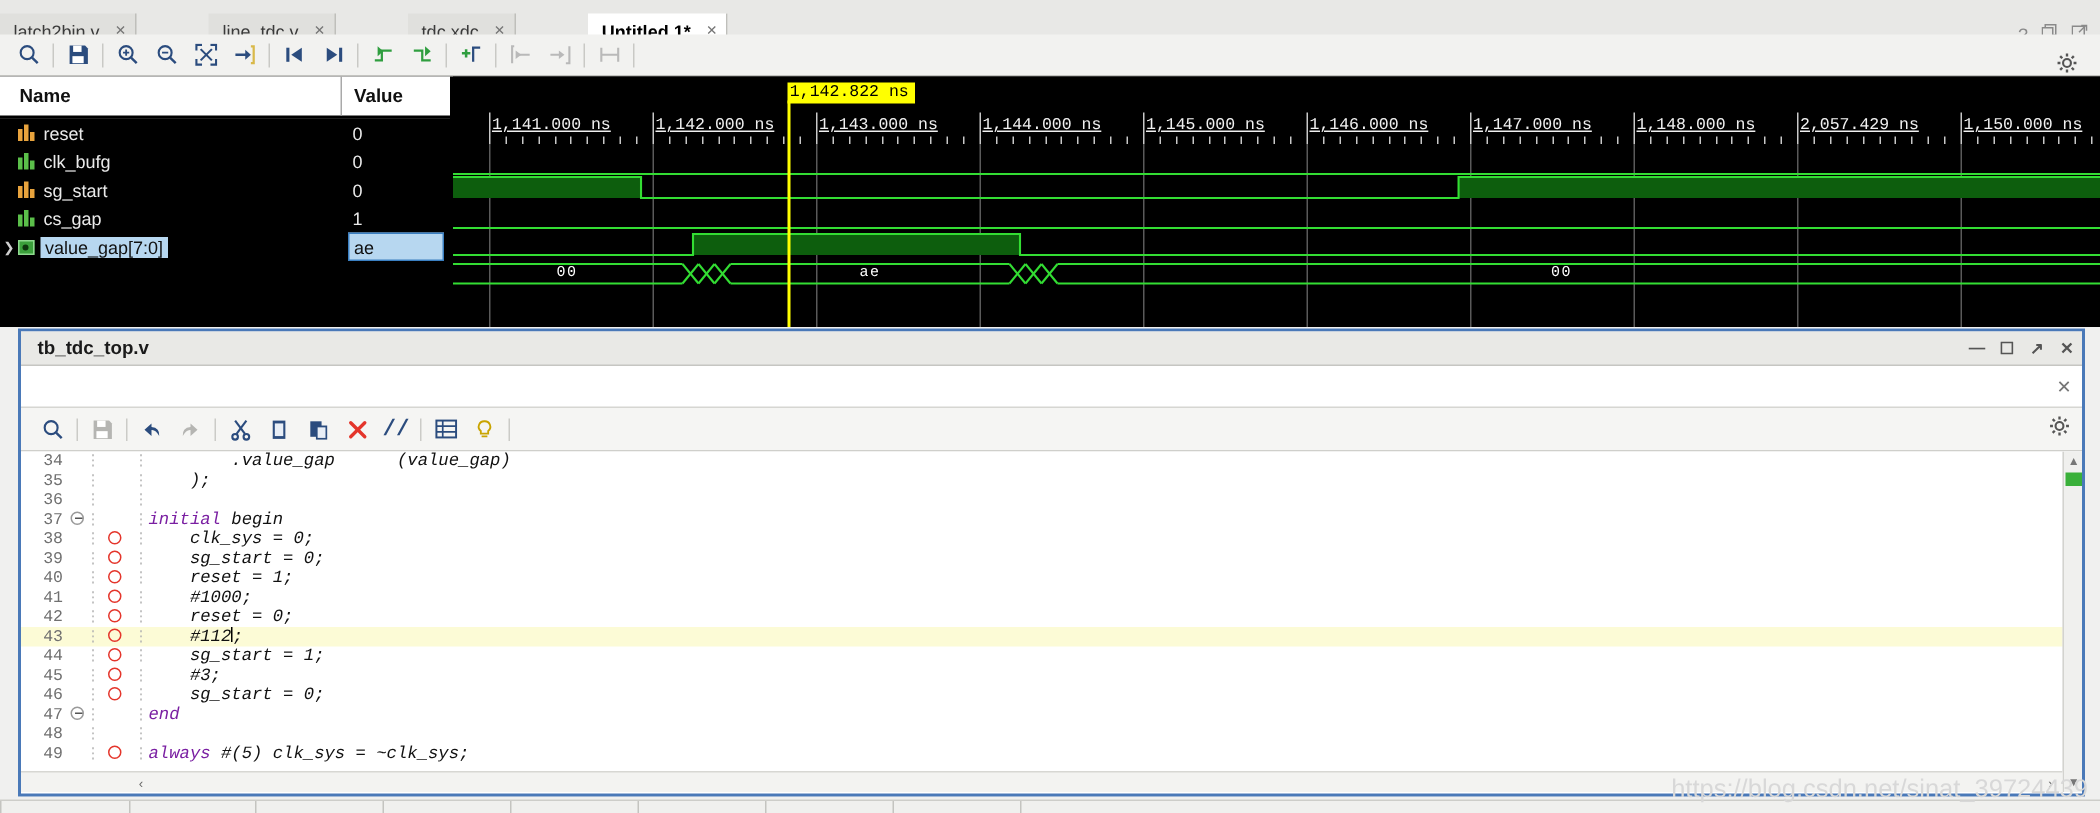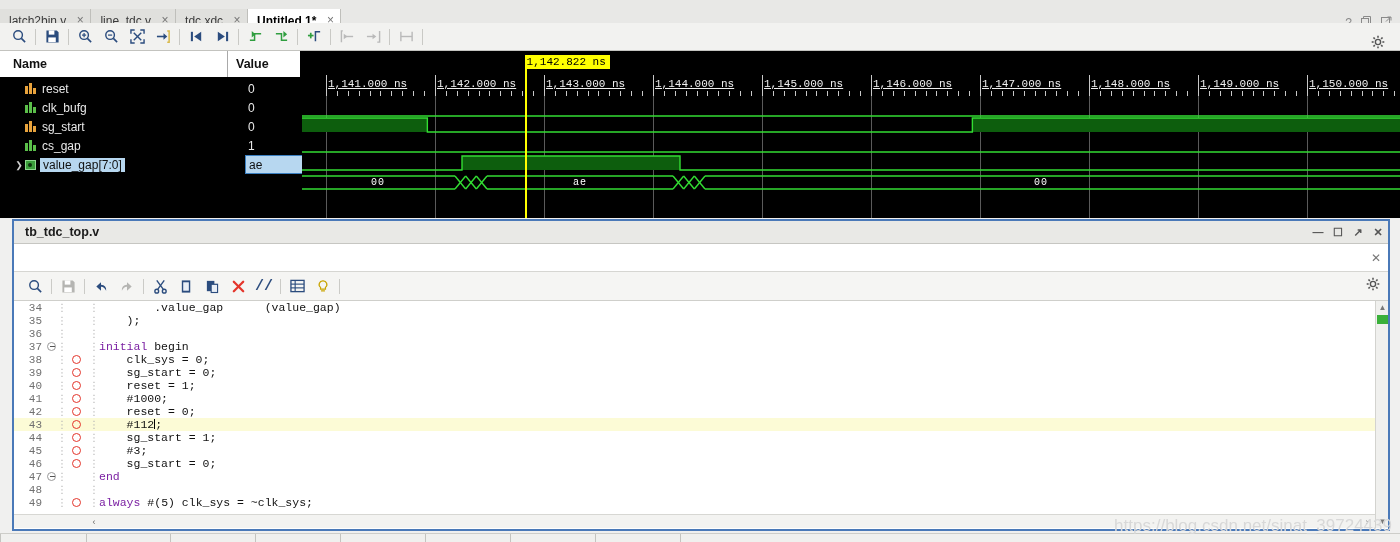--- a/index.html
+++ b/index.html
@@ -8,21 +8,21 @@
     background: #ffffff;
     font-family: "Liberation Sans", sans-serif;
     overflow: hidden;
   }
   #root { position: relative; width: 1400px; height: 542px; background:#f0f0ef; }
 
   
   .tabbar {
     position:absolute; left:0; top:0; width:1400px; height:33px;
     background:#e8e8e6; border-bottom:1px solid #b8b8b4;
-    display:flex; align-items:flex-end;
+    display:flex; align-items:flex-end;gap:48px;
   }
   .tab {
     height:23px; display:flex; align-items:center; gap:0px;
     padding:0 3px 0 9px; font-size:12px; color:#3a3a3a;
     background:#e0e0dd; border-right:1px solid #bfbfbb;
     position:relative; white-space:nowrap;
   }
   .tab.active { background:#ffffff; color:#000; font-weight:bold; }
   .tab .tclose {
     margin-left:7px; width:14px; height:14px; line-height:13px; text-align:center;
@@ -49,21 +49,21 @@
   .nameheader {
     position:absolute; left:0; top:0; width:300px; height:28px;
     background:#ffffff; border-bottom:2px solid #000;
     display:flex; align-items:center;
   }
   .nh-name { width:228px; padding-left:13px; font-size:12.5px; font-weight:bold; color:#111;
              border-right:1px solid #a9a9a9; height:100%; display:flex; align-items:center; }
   .nh-val { flex:1; padding-left:8px; font-size:12.5px; font-weight:bold; color:#111;
             display:flex; align-items:center; height:100%; }
 
-  .namelist { position:absolute; left:0; top:28px; width:300px; bottom:0; background:#000;padding-left:13px; }
+  .namelist { position:absolute; left:0; top:28px; width:300px; bottom:0; background:#000; }
   .sigrow { position:relative; height:19px; display:flex; align-items:center; }
   .sig-expand { width:12px; text-align:center; font-size:9px; color:#cfcfcf; }
   .sig-icon { width:13px; height:12px; margin-right:4px; position:relative; flex:0 0 auto; }
   .sig-icon i { position:absolute; bottom:1px; width:3px; background:#e8a33d; display:block; }
   .sig-icon.green i { background:#5bbf4a; }
   .sig-icon i:nth-child(1){ left:0px; height:8px; }
   .sig-icon i:nth-child(2){ left:4px; height:11px; }
   .sig-icon i:nth-child(3){ left:8px; height:6px; }
   .sig-icon.bus { background:#3ba03b; border:1px solid #8fd98f; width:11px; height:10px; }
   .sig-icon.bus::after { content:''; position:absolute; left:2px; top:2px; width:4px; height:4px;
@@ -125,21 +125,21 @@
   .coderow { display:flex; height:13px; align-items:center; font-size:11.5px;
              font-family:"Liberation Mono", monospace; }
   .coderow.hl { background:#fcfbd6; }
   .c-ln { width:32px; text-align:right; padding-right:4px; color:#707070; font-size:11px; }
   .c-fold { width:11px; text-align:center; color:#808080; font-size:10px; }
   .c-dot1 { width:6px; text-align:center; color:#9a9a9a; font-size:10px; }
   .c-bp { width:26px; text-align:center; }
   .bpc { display:inline-block; width:9px; height:9px; border:1.6px solid #e4352b;
          border-radius:50%; vertical-align:middle; }
   .c-dot2 { width:10px; text-align:center; color:#9a9a9a; font-size:10px; }
-  .c-txt { white-space:pre; color:#111; }
+  .c-txt { white-space:pre; color:#111;font-style:italic; }
   .kw { color:#7a1fa2; }
   .cursorbar { display:inline-block; width:1px; height:10px; background:#000;
                vertical-align:middle; margin:0 0 1px 0; }
   .foldbox { display:inline-block; width:9px; height:9px; border:1px solid #9a9a9a;
              border-radius:50%; position:relative; vertical-align:middle; }
   .foldbox::before { content:''; position:absolute; left:1.5px; top:3.5px; width:5px; height:1px; background:#555; }
 
   .vscroll { position:absolute; right:0; top:0; width:13px; bottom:0; background:#f0f0ee;
              border-left:1px solid #d3d3cf; }
   .vsthumb { position:absolute; left:1px; top:14px; width:11px; height:9px; background:#3ab03a; }
@@ -462,21 +462,21 @@
         <div class="minortick" style="left: 797.907px;"></div>
         <div class="minortick" style="left: 808.807px;"></div>
         <div class="minortick" style="left: 819.708px;"></div>
         <div class="minortick" style="left: 830.608px;"></div>
         <div class="minortick" style="left: 841.509px;"></div>
         <div class="minortick" style="left: 852.409px;"></div>
         <div class="minortick" style="left: 863.309px;"></div>
         <div class="minortick" style="left: 874.21px;"></div>
         <div class="minortick" style="left: 885.11px;"></div>
         <div class="majortick" style="left: 896.01px;"></div>
-        <div class="rulerlabel" style="left: 898.01px;">1,149.000 ns</div>
+        <div class="rulerlabel" style="left: 898.01px;">2,057.429 ns</div>
         <div class="minortick" style="left: 906.911px;"></div>
         <div class="minortick" style="left: 917.811px;"></div>
         <div class="minortick" style="left: 928.712px;"></div>
         <div class="minortick" style="left: 939.612px;"></div>
         <div class="minortick" style="left: 950.512px;"></div>
         <div class="minortick" style="left: 961.413px;"></div>
         <div class="minortick" style="left: 972.313px;"></div>
         <div class="minortick" style="left: 983.213px;"></div>
         <div class="minortick" style="left: 994.114px;"></div>
         <div class="majortick" style="left: 1005.01px;"></div>

